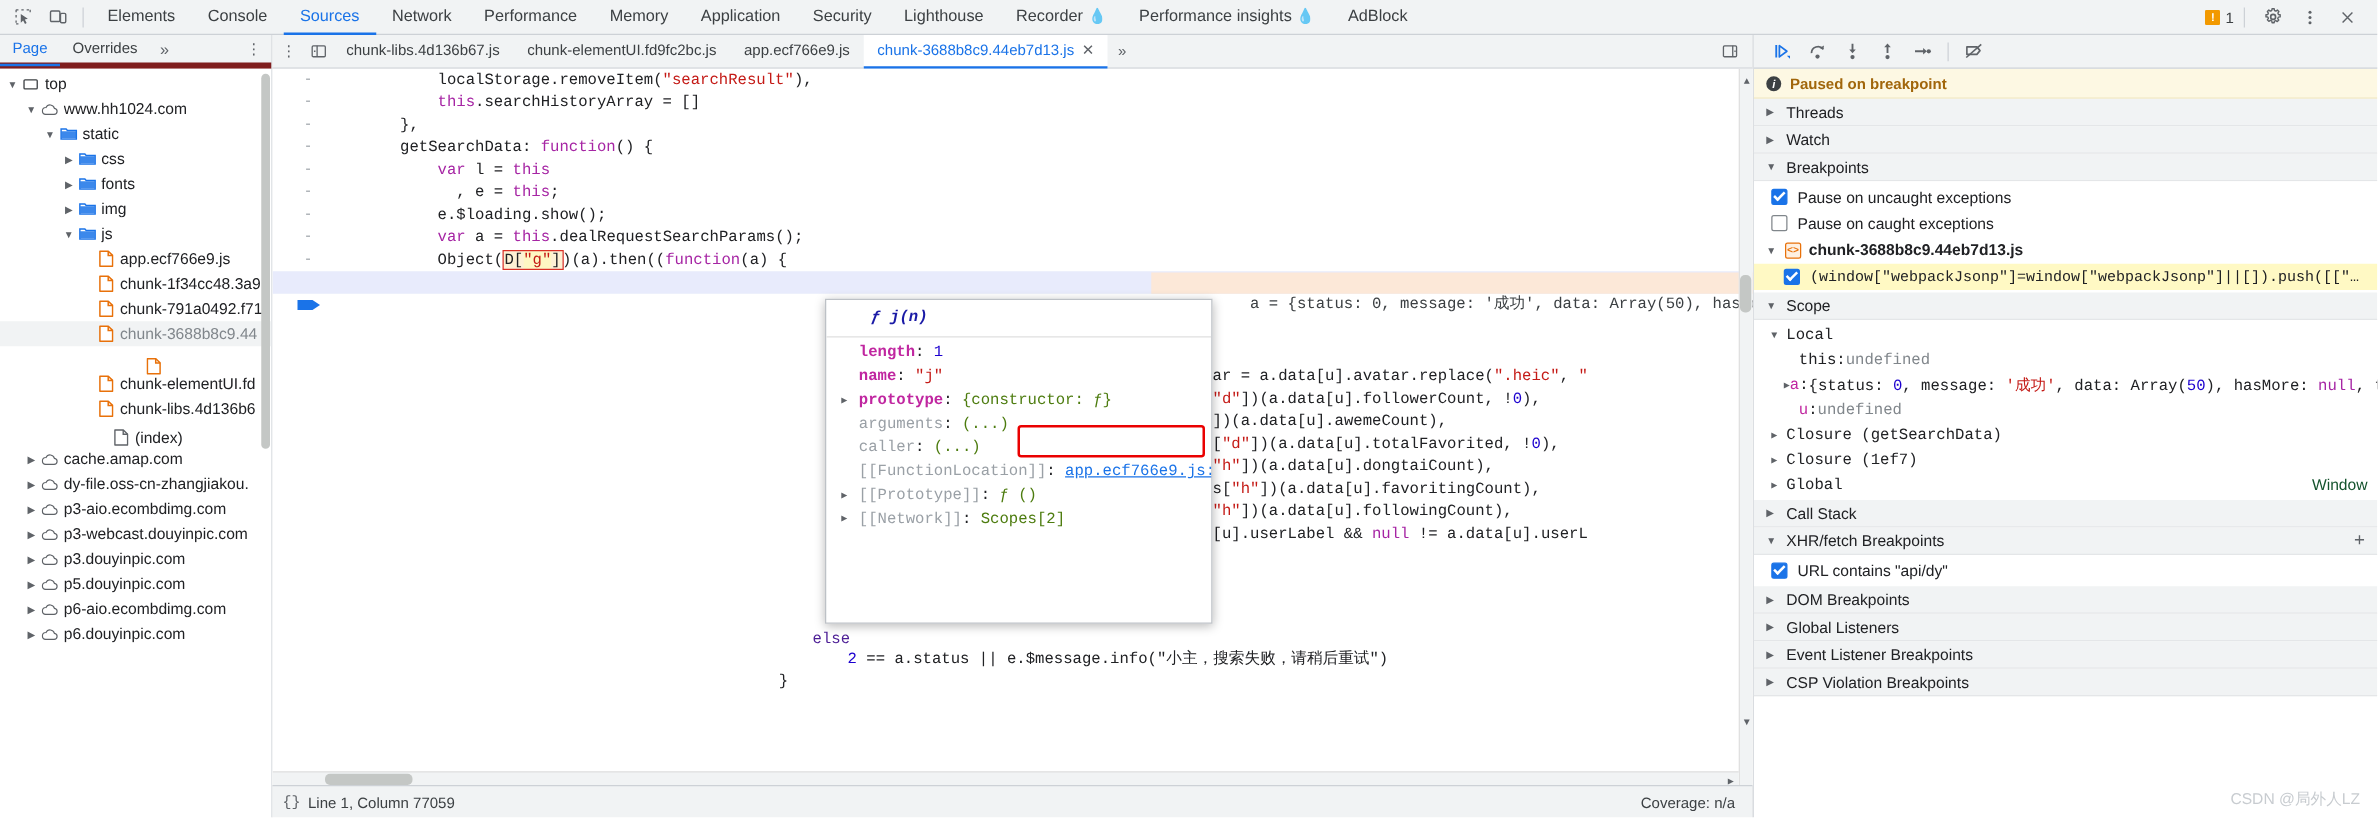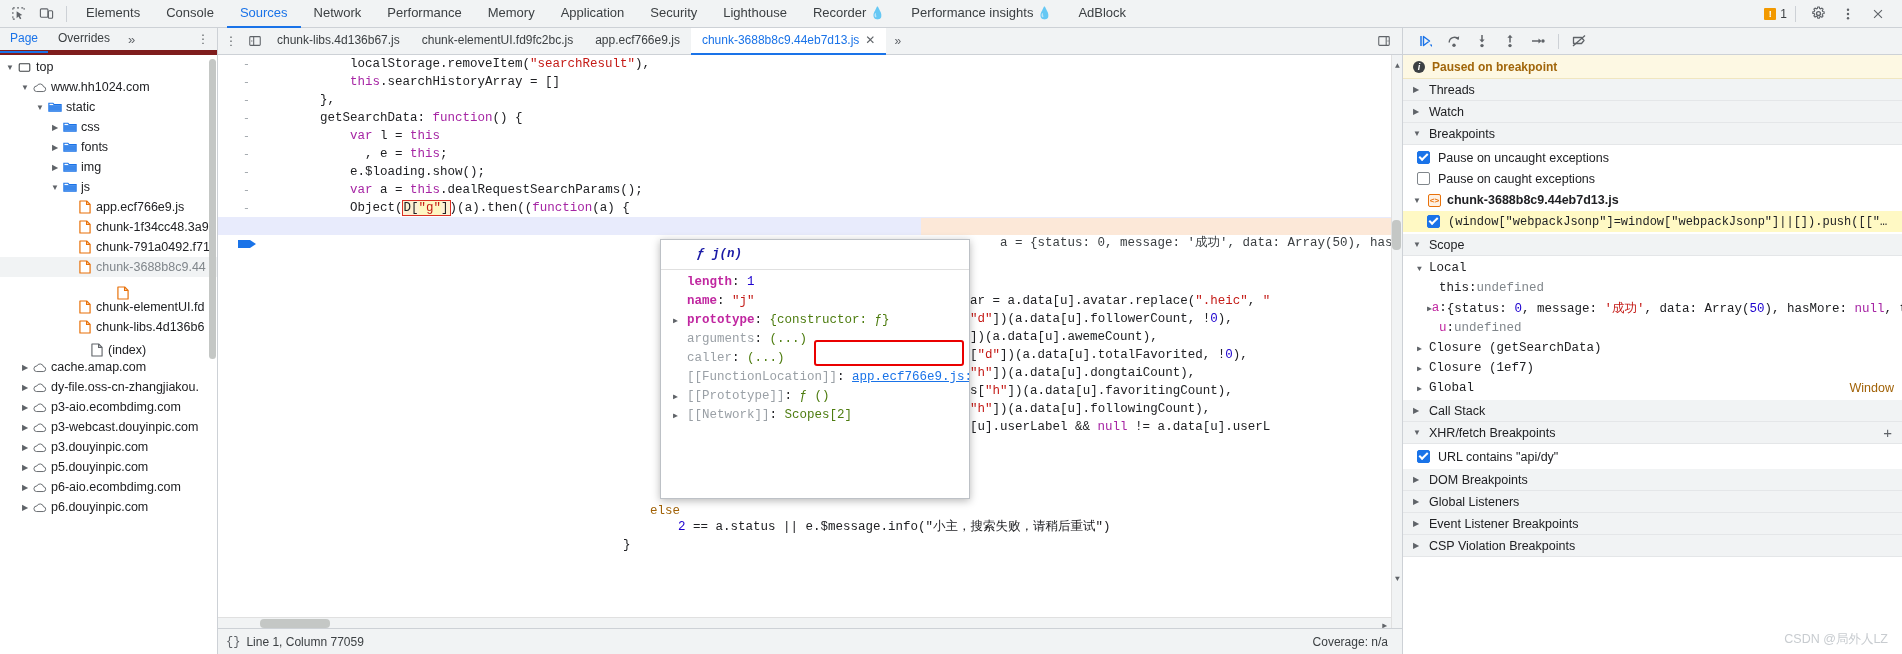--- a/index.html
+++ b/index.html
@@ -295,21 +295,21 @@
     height: 20px; padding-left: 14px;
     font-family: "Liberation Mono", monospace; font-size: 12.5px;
     white-space: nowrap; cursor: pointer;
   }
   .scope-row .dtw { width: 12px; }
   .sc-name { color: #202124; }
   .sc-var { color: #c026a0; }
   .sc-undef { color: #80868b; }
   .sc-num { color: #1c00cf; }
   .sc-str { color: #c41a16; }
-  .sc-right { margin-left: auto; color: #a16207; padding-right: 8px; font-family: "Liberation Sans", sans-serif; }
+  .sc-right { margin-left: auto; color: #14532d; padding-right: 8px; font-family: "Liberation Sans", sans-serif; }
   .xhr-add { margin-left: auto; font-size: 15px; color: #5f6368; cursor: pointer; }
 
   .watermark {
     position: absolute; right: 14px; bottom: 6px;
     font-size: 12.5px; color: #c8ccd0;
     font-family: "Liberation Sans", sans-serif;
     pointer-events: none;
   }
 </style>
 </head>
@@ -699,21 +699,21 @@
             <div style="position: absolute; left: 752px; top: 237px; font-family: &quot;Liberation Mono&quot;, monospace; font-size: 12.5px; line-height: 18px; white-space: pre; overflow: hidden; width: 300px;"><span class="p">ar</span> = <span class="p">a</span>.<span class="p">data</span>[<span class="p">u</span>].<span class="p">avatar</span>.<span class="p">replace</span>(<span class="s">".heic"</span>, <span class="s">".jpe</span></div>
             <div style="position: absolute; left: 752px; top: 255px; font-family: &quot;Liberation Mono&quot;, monospace; font-size: 12.5px; line-height: 18px; white-space: pre; overflow: hidden; width: 300px;"><span class="s">"d"</span>])(<span class="p">a</span>.<span class="p">data</span>[<span class="p">u</span>].<span class="p">followerCount</span>, !<span class="n">0</span>),</div>
             <div style="position: absolute; left: 752px; top: 273px; font-family: &quot;Liberation Mono&quot;, monospace; font-size: 12.5px; line-height: 18px; white-space: pre; overflow: hidden; width: 300px;">])(<span class="p">a</span>.<span class="p">data</span>[<span class="p">u</span>].<span class="p">awemeCount</span>),</div>
             <div style="position: absolute; left: 752px; top: 291px; font-family: &quot;Liberation Mono&quot;, monospace; font-size: 12.5px; line-height: 18px; white-space: pre; overflow: hidden; width: 300px;">[<span class="s">"d"</span>])(<span class="p">a</span>.<span class="p">data</span>[<span class="p">u</span>].<span class="p">totalFavorited</span>, !<span class="n">0</span>),</div>
             <div style="position: absolute; left: 752px; top: 309px; font-family: &quot;Liberation Mono&quot;, monospace; font-size: 12.5px; line-height: 18px; white-space: pre; overflow: hidden; width: 300px;"><span class="s">"h"</span>])(<span class="p">a</span>.<span class="p">data</span>[<span class="p">u</span>].<span class="p">dongtaiCount</span>),</div>
             <div style="position: absolute; left: 752px; top: 327px; font-family: &quot;Liberation Mono&quot;, monospace; font-size: 12.5px; line-height: 18px; white-space: pre; overflow: hidden; width: 300px;"><span class="p">s</span>[<span class="s">"h"</span>])(<span class="p">a</span>.<span class="p">data</span>[<span class="p">u</span>].<span class="p">favoritingCount</span>),</div>
             <div style="position: absolute; left: 752px; top: 345px; font-family: &quot;Liberation Mono&quot;, monospace; font-size: 12.5px; line-height: 18px; white-space: pre; overflow: hidden; width: 300px;"><span class="s">"h"</span>])(<span class="p">a</span>.<span class="p">data</span>[<span class="p">u</span>].<span class="p">followingCount</span>),</div>
             <div style="position: absolute; left: 752px; top: 363px; font-family: &quot;Liberation Mono&quot;, monospace; font-size: 12.5px; line-height: 18px; white-space: pre; overflow: hidden; width: 300px;">[<span class="p">u</span>].<span class="p">userLabel</span> &amp;&amp; <span class="k">null</span> != <span class="p">a</span>.<span class="p">data</span>[<span class="p">u</span>].<span class="p">userLabel</span></div>
           </div>
 
-        <div style="position:absolute; left:432px; top:447px; font-family:'Liberation Mono',monospace; font-size:12.5px; line-height:18px; color:#a16207; white-space:pre;"><span>else</span></div>
+        <div style="position:absolute; left:432px; top:447px; font-family:'Liberation Mono',monospace; font-size:12.5px; line-height:18px; color:#4c1d95; white-space:pre;"><span>else</span></div>
         <div style="position:absolute; left:460px; top:463px; font-family:'Liberation Mono',monospace; font-size:12.5px; line-height:18px; white-space:pre;"><span class="n">2</span><span class="p"> == a.status || e.$message.info("小主，搜索失败，请稍后重试")</span></div>
         <div style="position:absolute; left:405px; top:481px; font-family:'Liberation Mono',monospace; font-size:12.5px; line-height:18px; color:#202124;"><span>}</span></div>
 
         <div class="popover" style="left:442px; top:184px; width:310px; height:260px;">
           <div class="pop-title">
             <span class="fsym">ƒ</span>
             <span>j(n)</span>
           </div>
           <div class="pop-rows" id="pop-rows">
               <div class="pop-row"><span class="pop-tw empty">▶</span><span class="pkey-b">length</span><span>: </span><span class="pval-num">1</span></div>

